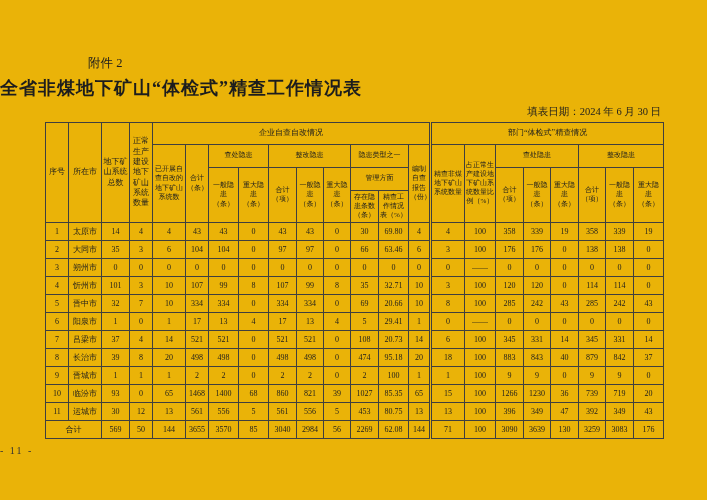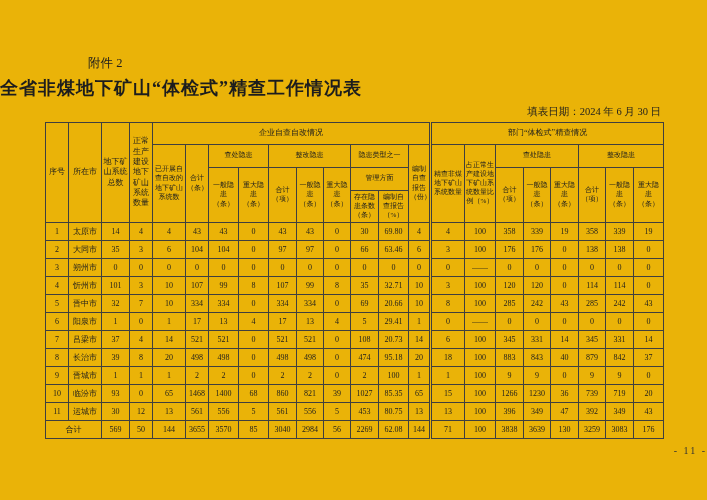--- a/index.html
+++ b/index.html
@@ -28,21 +28,21 @@
   }
   tr.h1 th { height:19px; font-size:8px; }
   tr.h2 th { height:20px; }
   tr.h3 th { height:20px; }
   tr.h4 th { height:29px; }
   .report tbody td {
     font-size:8px; height:17px; line-height:17px; white-space:nowrap;
   }
   .sep { border-left:3px double #3f3f3f !important; }
   .page-number {
-    position:absolute; left:0; right:0; top:445px; text-align:right;
+    position:absolute; left:0; right:0; top:445px; text-align:left;
     font-size:10px; letter-spacing:2px; color:#333;
   }
 </style>
 </head>
 <body>
 
 <div class="page">
 
   <div class="attachment">附件 2</div>
 
@@ -105,21 +105,21 @@
         <th colspan="2">管理方面</th>
         <th rowspan="2">合计（项）</th>
         <th rowspan="2">一般隐患（条）</th>
         <th rowspan="2">重大隐患（条）</th>
         <th rowspan="2">合计（项）</th>
         <th rowspan="2">一般隐患（条）</th>
         <th rowspan="2">重大隐患（条）</th>
       </tr>
       <tr class="h4">
         <th>存在隐患条数（条）</th>
-        <th>编制自查报告（%）</th>
+        <th>精查工作情况表（%）</th>
       </tr>
     </thead>
     <tbody>
         <tr>
           <td>1</td>
           <td>太原市</td>
           <td>14</td>
           <td>4</td>
           <td>4</td>
           <td>43</td>
@@ -389,21 +389,21 @@
           <td>3570</td>
           <td>85</td>
           <td>3040</td>
           <td>2984</td>
           <td>56</td>
           <td>2269</td>
           <td>62.08</td>
           <td>144</td>
           <td class="sep">71</td>
           <td>100</td>
-          <td>3838</td>
+          <td>3090</td>
           <td>3639</td>
           <td>130</td>
           <td>3259</td>
           <td>3083</td>
           <td>176</td>
         </tr>
       </tbody>
   </table>
 
   <div class="page-number">- 11 -</div>

